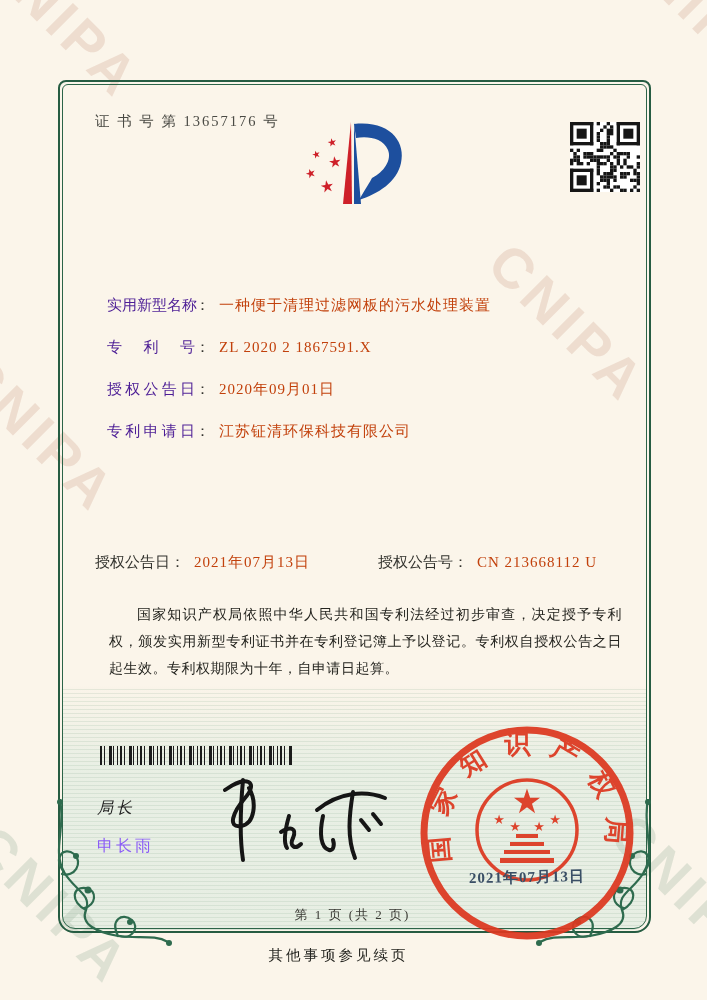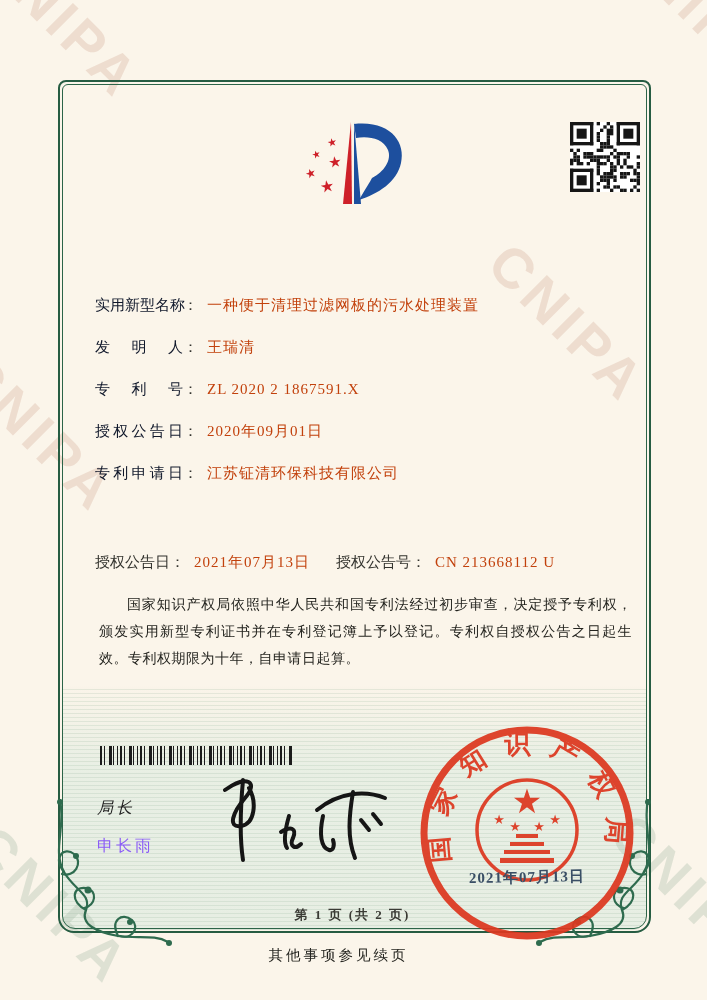--- a/index.html
+++ b/index.html
@@ -22,41 +22,41 @@
          border:1px solid #2c6448;border-radius:6px 6px 13px 13px;}
   .flourish{position:absolute;z-index:3;}
   .content{position:absolute;z-index:4;}
   .cert-no{left:95px;top:112px;font-size:14.5px;letter-spacing:2px;color:#4a4a44;}
   .logo{left:300px;top:116px;}
   .qr{left:570px;top:122px;}
   .title{left:58px;top:211px;width:589px;text-align:center;font-size:32px;font-weight:bold;
          letter-spacing:11px;color:#101010;}
   .fields{left:95px;top:294px;width:530px;}
   .frow{margin-bottom:19px;font-size:15px;line-height:23px;white-space:nowrap;}
-  .flabel{display:inline-block;width:88px;text-align:justify;text-align-last:justify;color:#0f172a;}
+  .flabel{display:inline-block;width:88px;text-align:justify;text-align-last:justify;color:#4c1d95;margin-left:12px;}
   .fcolon{color:#33332e;}
   .fvalue{margin-left:9px;letter-spacing:1px;color:#c2410c;}
   .grant{left:95px;top:553px;width:530px;font-size:15px;white-space:nowrap;color:#33332e;}
-  .grant .g2{margin-left:26px;}
+  .grant .g2{margin-left:68px;}
   .paras{left:93px;top:585px;width:545px;font-size:14px;line-height:27px;
          letter-spacing:.5px;color:#24241f;text-align:justify;}
-  .paras p{margin:6px;text-indent:2em;}
+  .paras p{margin:16px;text-indent:2em;}
   .barcode{left:100px;top:746px;width:192px;height:19px;
      background:repeating-linear-gradient(90deg,#1c1c1c 0 2px,rgba(0,0,0,0) 2px 4px,
        #1c1c1c 4px 5px,rgba(0,0,0,0) 5px 9px,#1c1c1c 9px 12px,rgba(0,0,0,0) 12px 13px,
        #1c1c1c 13px 14px,rgba(0,0,0,0) 14px 17px,#1c1c1c 17px 18px,rgba(0,0,0,0) 18px 20px);}
   .signer-title{left:97px;top:798px;font-size:16px;letter-spacing:3px;color:#1f1f1f;
         font-family:"Liberation Sans","DejaVu Sans",sans-serif;font-style:italic;}
   .signer-name{left:97px;top:836px;font-size:16px;letter-spacing:3px;color:#8b5cf6;
         font-family:"Liberation Sans","DejaVu Sans",sans-serif;}
   .signature{left:197px;top:772px;}
   .seal{left:412px;top:718px;}
   .seal-date{left:437px;top:868px;width:180px;text-align:center;font-size:15px;font-weight:bold;
         color:#3a4f66;letter-spacing:1px;transform:rotate(-1deg);}
-  .page-info{left:58px;top:906px;width:589px;text-align:center;font-size:13px;color:#3a3a34;letter-spacing:2px;font-weight:bold;}
+  .page-info{left:58px;top:906px;width:589px;text-align:center;font-size:13px;color:#3a3a34;letter-spacing:2px;}
   .footer-note{left:0;top:946px;width:677px;text-align:center;font-size:14.5px;color:#24241f;letter-spacing:3px;}
 </style>
 </head>
 <body>
 
 <div class="page">
 
   <div class="band"></div>
 
   <div class="wm" style="left:-36px;top:-14px;">CNIPA</div>
@@ -94,20 +94,21 @@
     </g>
     <g fill="#2e6b4e">
       <circle cx="34" cy="4" r="3"></circle>
         <circle cx="50" cy="58" r="3"></circle>
       <circle cx="62" cy="92" r="3.5"></circle>
         <circle cx="104" cy="124" r="3"></circle>
       <circle cx="143" cy="145" r="3"></circle>
     </g>
   </svg>
 
+  <div class="content cert-no">证 书 号 第 13657176 号</div>
 
   <svg class="content logo" width="110" height="92" viewBox="0 0 110 92">
     <polygon points="51,6 43,88 52,88" fill="#ce2029"></polygon>
     <polygon points="54,6 54,88 61,88" fill="#1d4f9e"></polygon>
     <path d="M54,8 C90,4 106,26 101,47 C97,66 78,78 59,84 C66,72 70,66 72,62 C84,56 92,44 88,34 C83,22 68,20 56,22 Z" fill="#1d4f9e"></path>
     <g fill="#ce2029" font-family="'DejaVu Sans',sans-serif">
       <text x="28" y="31" font-size="11" transform="rotate(-12 28 31)">★</text>
       <text x="13" y="43" font-size="10" transform="rotate(-18 13 43)">★</text>
       <text x="29" y="52" font-size="15" transform="rotate(-8 29 52)">★</text>
       <text x="7" y="63" font-size="12" transform="rotate(-20 7 63)">★</text>
@@ -251,23 +252,20 @@
       <rect x="20" y="46.66666666666667" width="3.3333333333333335" height="23.333333333333336" fill="#161616"></rect>
       <rect x="6.666666666666667" y="53.333333333333336" width="10" height="10" fill="#161616"></rect>
     </svg>
 
 
   <div class="content fields">
     <div class="frow">
       <span class="flabel">实用新型名称</span><span class="fcolon">：</span><span class="fvalue">一种便于清理过滤网板的污水处理装置</span>
     </div>
     <div class="frow">
-      <span class="flabel">发明人</span><span class="fcolon">：</span><span class="fvalue">王瑞清</span>
-    </div>
-    <div class="frow">
       <span class="flabel">专利号</span><span class="fcolon">：</span><span class="fvalue">ZL 2020 2 1867591.X</span>
     </div>
     <div class="frow">
       <span class="flabel">授权公告日</span><span class="fcolon">：</span><span class="fvalue">2020年09月01日</span>
     </div>
     <div class="frow">
       <span class="flabel">专利申请日</span><span class="fcolon">：</span><span class="fvalue">江苏钲清环保科技有限公司</span>
     </div>
   </div>
 

